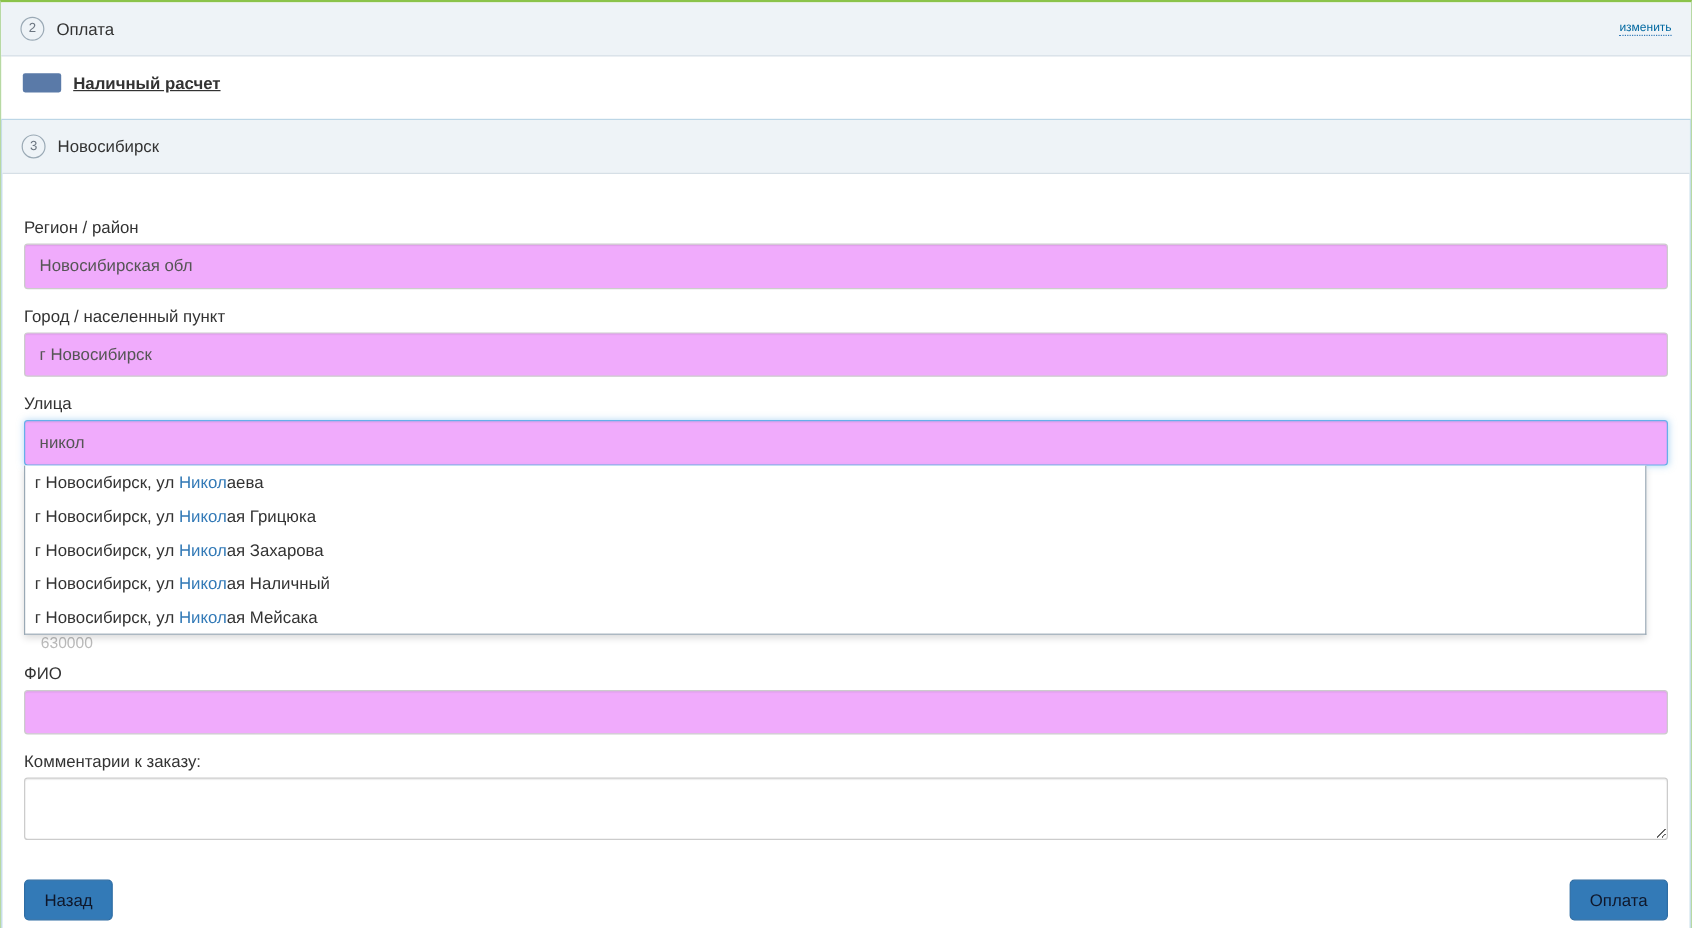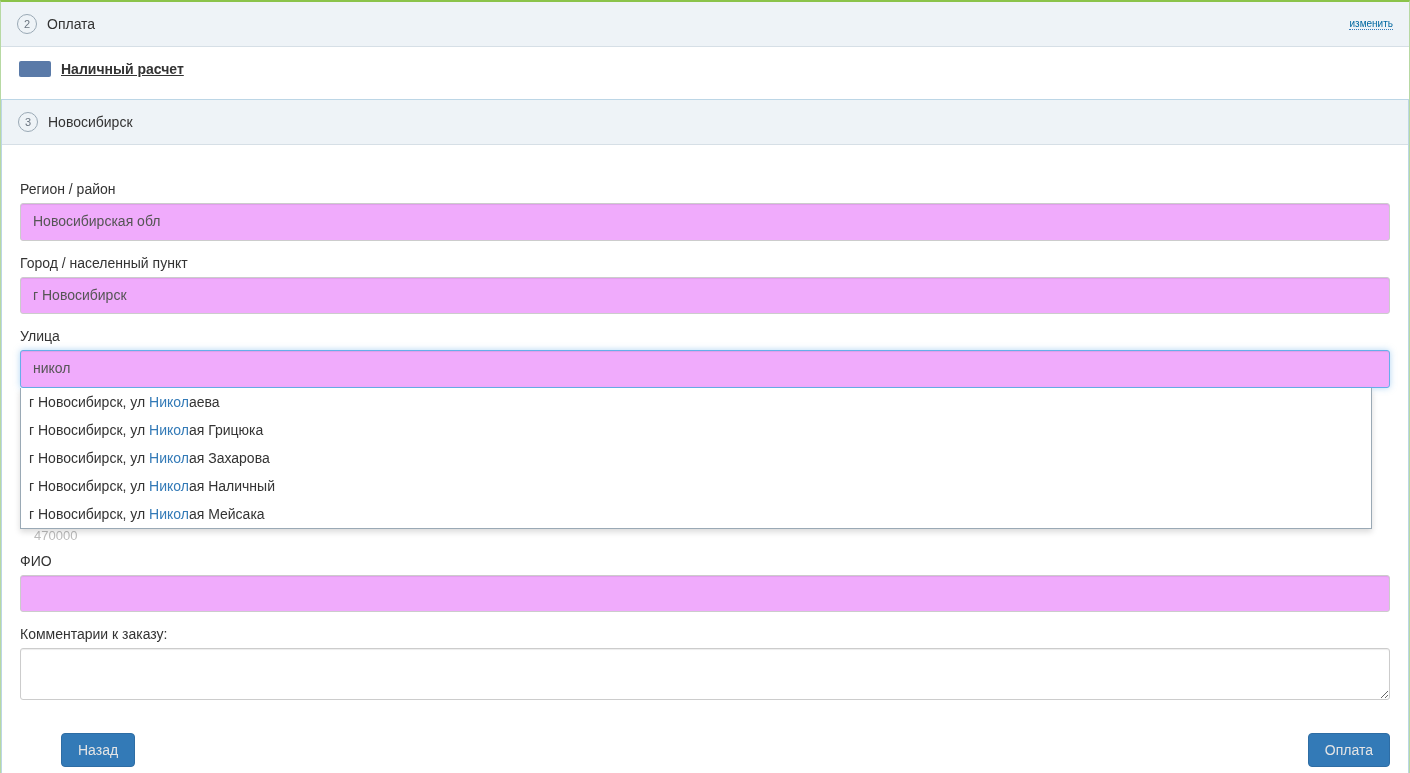--- a/index.html
+++ b/index.html
@@ -153,22 +153,21 @@
       display: flex;
       justify-content: space-between;
       border-top: 0;
     }
     .btn {
       padding: 8px 16px;
       font-size: 14px;
       border-radius: 4px;
       border: 1px solid transparent;
       cursor: pointer;
-      color: #e5e5e5;
-      margin-left: 41px;
+      color: #0f172a;
     }
     .btn-primary {
       background: #337ab7;
       border-color: #2e6da4;
     }
   </style>
 </head>
 <body>
 
 <div class="container">
@@ -222,21 +221,21 @@
               <span>г Новосибирск, ул </span><span class="match">Никол</span><span>ая Наличный</span>
             </div>
             <div class="autocomplete-item">
               <span>г Новосибирск, ул </span><span class="match">Никол</span><span>ая Мейсака</span>
             </div>
           </div>
         </div>
       </div>
 
       <div style="height:130px;"></div>
-      <div class="hidden-field-value">470000</div>
+      <div class="hidden-field-value">630000</div>
 
       <div class="form-group">
         <label class="form-label">ФИО</label>
         <input type="text" class="form-input" value="" style="">
       </div>
 
       <div class="form-group" style="margin-bottom:0;">
         <label class="form-label">Комментарии к заказу:</label>
         <textarea class="form-textarea" style=""></textarea>
       </div>

